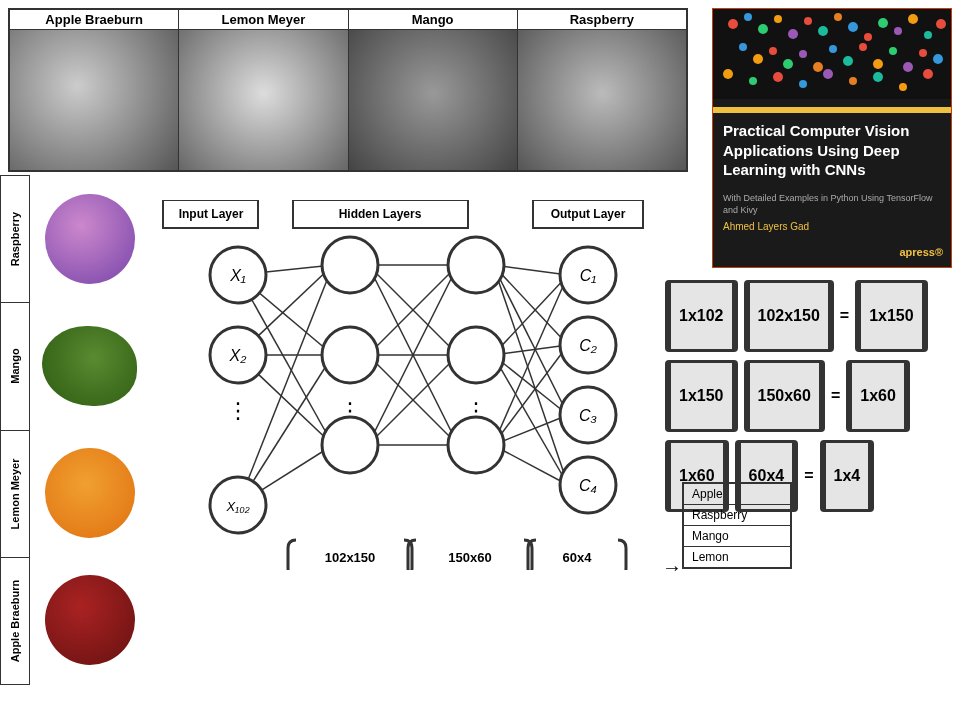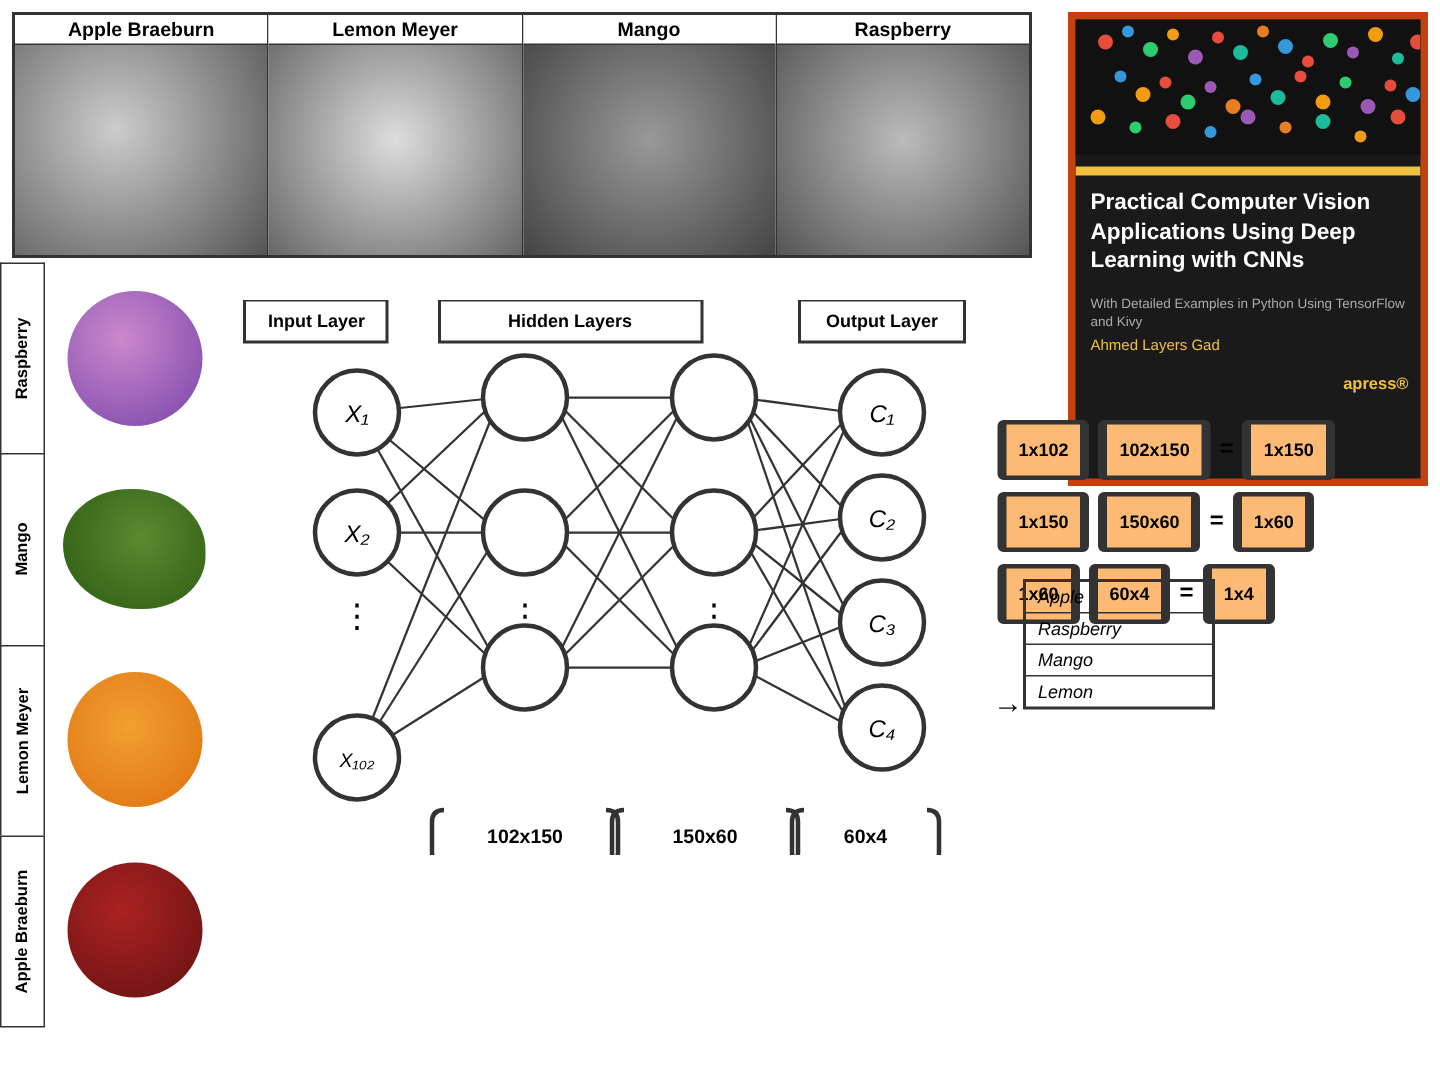--- a/index.html
+++ b/index.html
@@ -54,23 +54,23 @@
     .fruit-img-placeholder.raspberry-gray {
       background: radial-gradient(circle at 50% 45%, #bbb, #555);
     }
 
     
     .book-cover {
       position: absolute;
       top: 8px;
       right: 8px;
       width: 240px;
-      height: 316px;
+      height: 260px;
       background: #1a1a1a;
-      border: 5px solid #c2410c;
+      border: 1px solid #c2410c;
       overflow: hidden;
     }
     .book-dots {
       width: 100%;
       height: 90px;
       background: #111;
       position: relative;
       overflow: hidden;
     }
     .book-title-area {
@@ -181,42 +181,41 @@
       font-size: 11px;
       font-weight: bold;
     }
     .matrix-bracket {
       display: inline-flex;
       align-items: center;
       justify-content: center;
       border: 3px solid #333;
       border-left: 6px solid #333;
       border-right: 6px solid #333;
-      padding: 10px 8px;
+      padding: 24px 8px;
       margin: 0 3px;
-      font-size: 12px;
+      font-size: 16px;
       min-width: 40px;
       text-align: center;
       border-radius: 4px;
-      background: #fdba74;
+      background: #e5e5e5;
     }
     .matrix-equals {
       font-size: 16px;
       margin: 0 3px;
       font-weight: bold;
     }
 
     
     .output-box {
       position: absolute;
       right: 8px;
       bottom: 40px;
-      width: 128px;
+      width: 110px;
       border: 2px solid #333;
-      font-style: italic;
     }
     .output-item {
       padding: 3px 8px;
       font-size: 12px;
       border-bottom: 1px solid #333;
     }
     .output-item:last-child { border-bottom: none; }
 
     
     .nn-svg {

